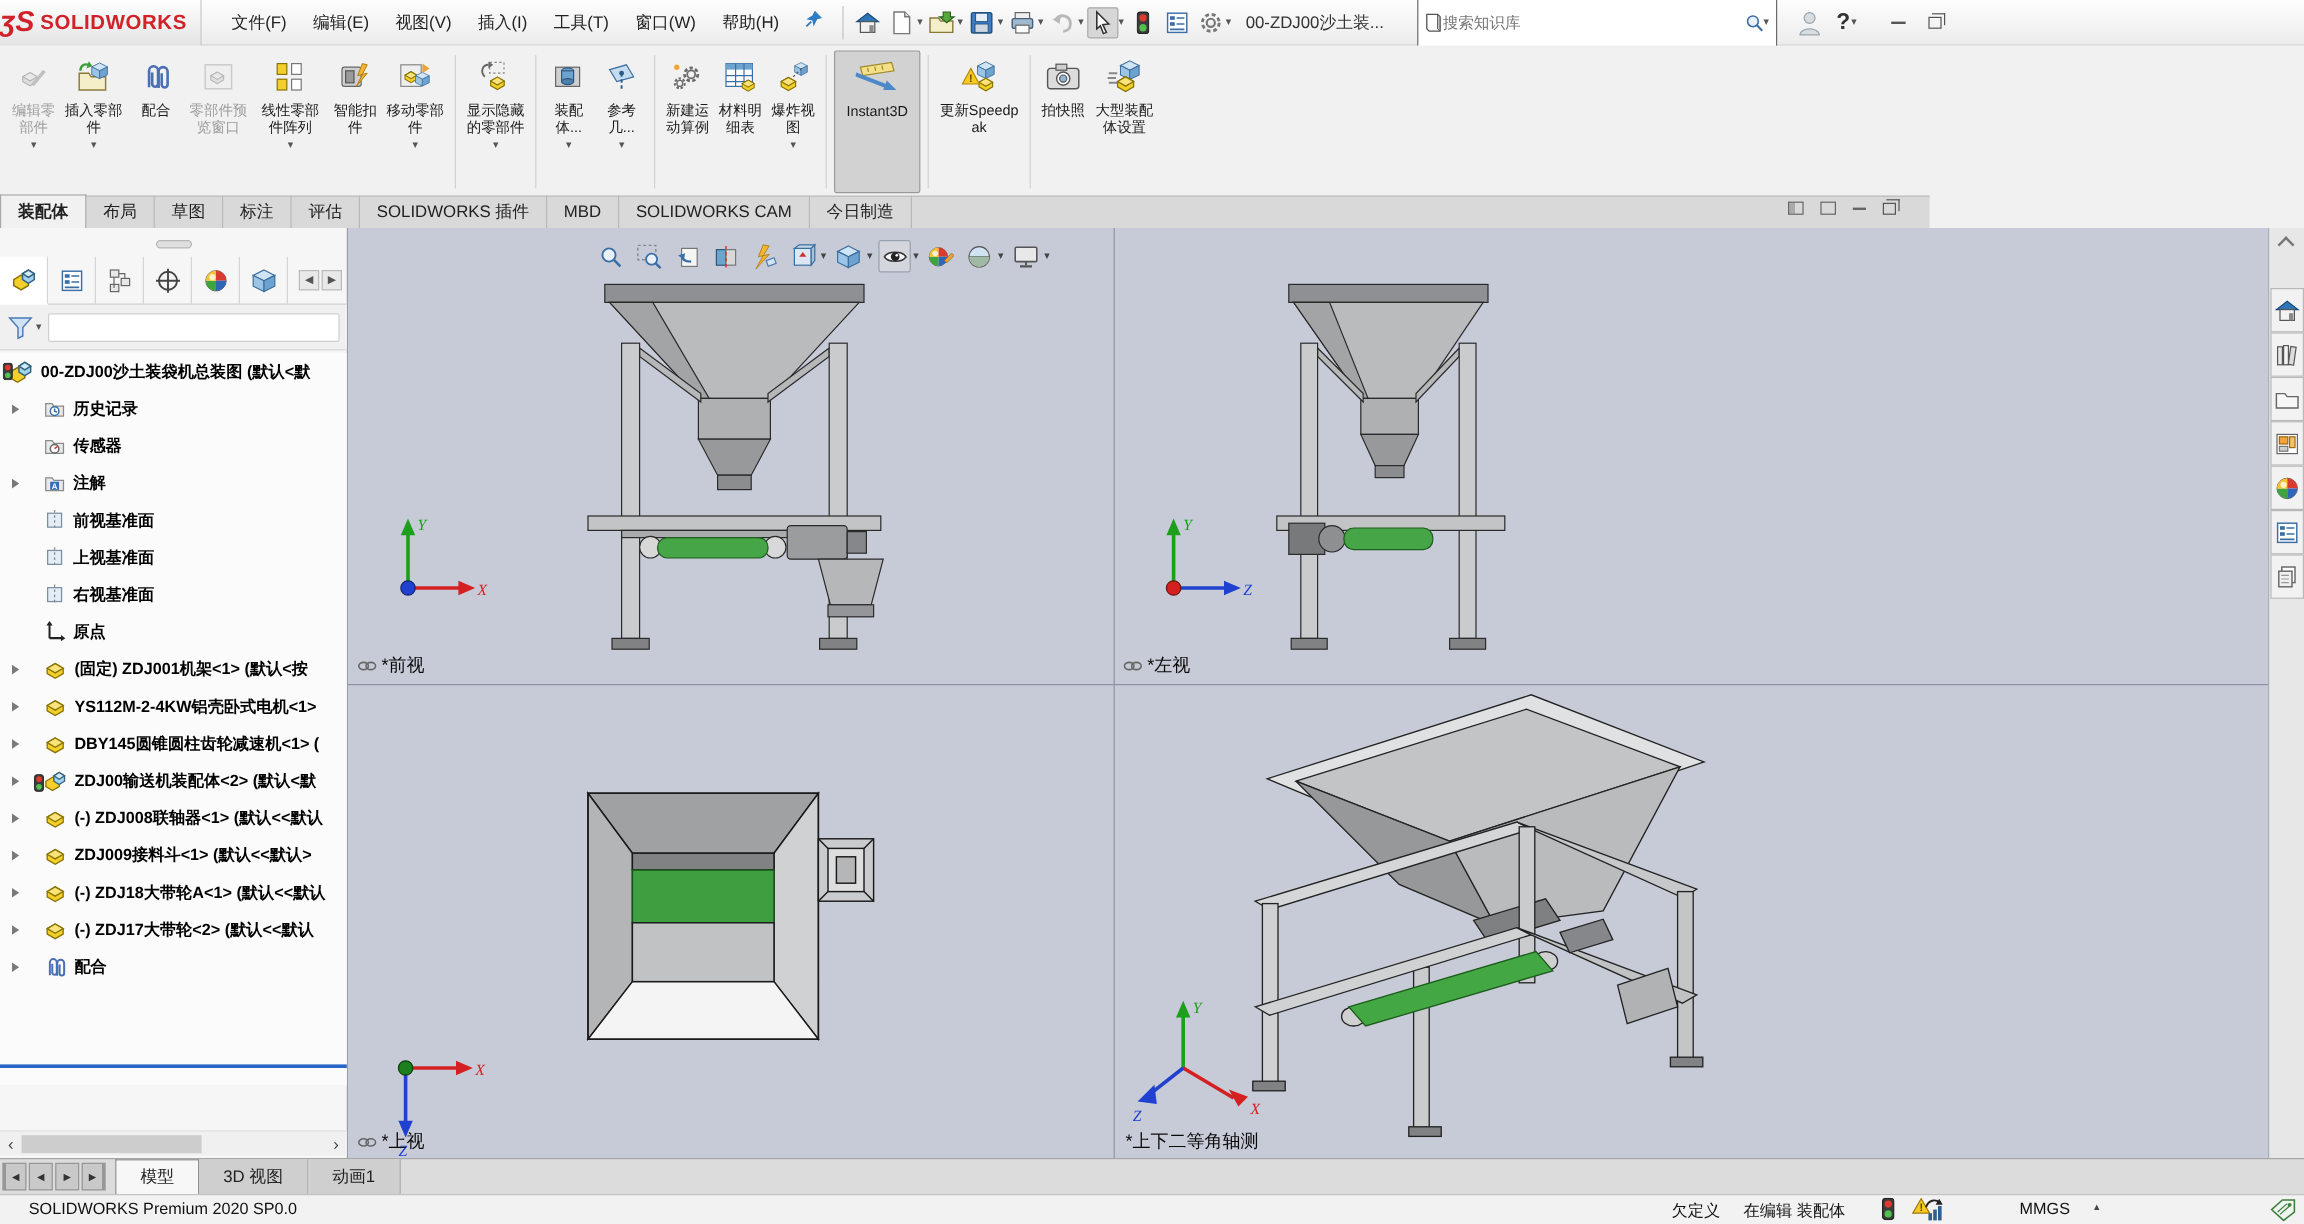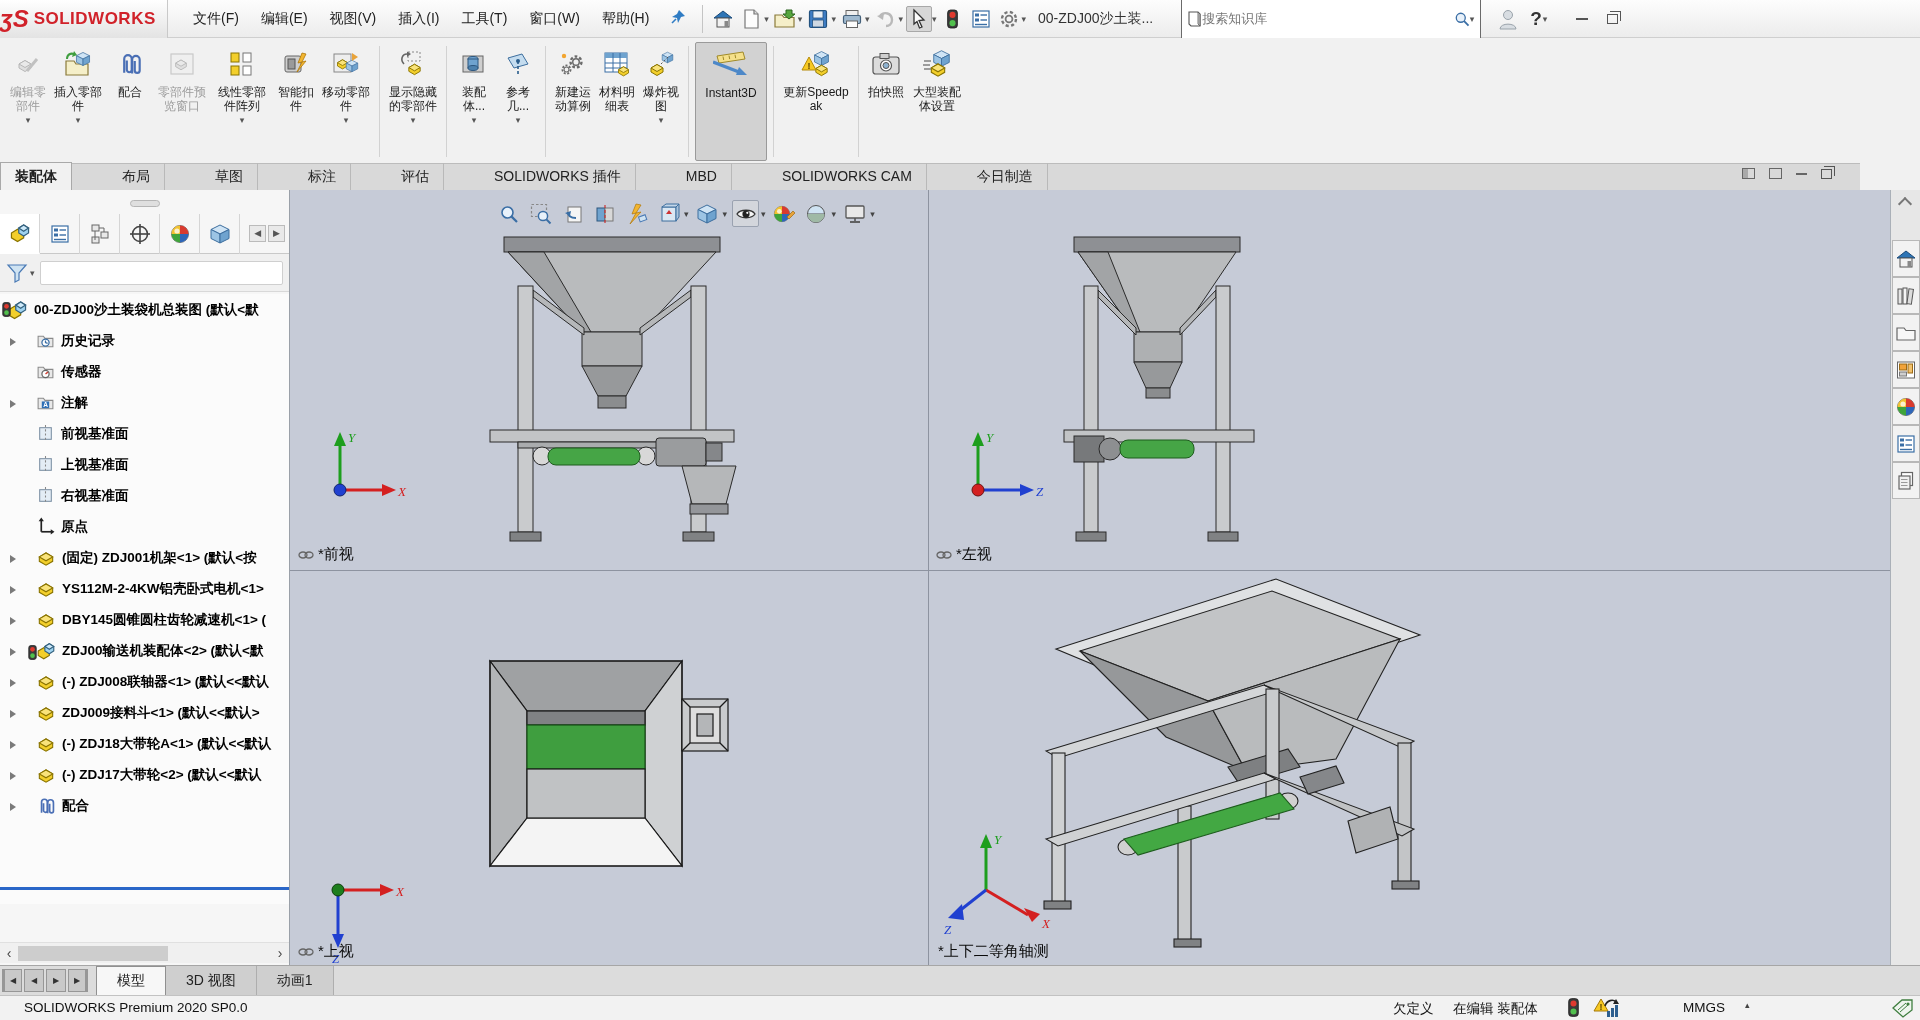--- a/index.html
+++ b/index.html
@@ -39,22 +39,22 @@
     padding:4px 3px 1px; margin:0 1px; border-radius:2px; }
   .rbtn .ricon { height:36px; display:flex; align-items:center; justify-content:center; }
   .rlabel { font-size:12px; line-height:1.2; text-align:center; color:#1a1a1a; margin-top:3px; word-break:break-all; }
   .rbtn.disabled .rlabel { color:#9c9c9c; }
   .rbtn.disabled svg { filter:grayscale(1); opacity:.45; }
   .rbtn.active { background:#d2d2d2; border:1px solid #9a9a9a; }
   .rdrop { font-size:9px; color:#555; margin-top:1px; }
   .rsep { width:1px; background:#d2d2d2; margin:4px 5px; }
 
   
-  .tabrow { position:absolute; left:0; top:163px; width:1860px; height:27px; background:#d9d9d9;
-    border-top:1px solid #bcbcbc; display:flex; align-items:flex-end;gap:36px; }
+  .tabrow { position:absolute; left:0; top:163px; width:1608px; height:27px; background:#d9d9d9;
+    border-top:1px solid #bcbcbc; display:flex; align-items:flex-end; }
   .ctab { padding:4px 14px; font-size:14px; color:#222; border-right:1px solid #b9b9b9; line-height:19px; }
   .ctab.active { background:#f1f1f1; border:1px solid #a9a9a9; border-bottom:none; font-weight:bold; }
   .mdi-ctrls { position:absolute; right:14px; top:4px; display:flex; gap:14px; align-items:center; }
   .mdi-ctrls .g { display:inline-block; }
   .g-pane { width:13px; height:11px; border:1.5px solid #666; background:linear-gradient(90deg,#aaa 45%,transparent 45%); }
   .g-pane2 { width:13px; height:11px; border:1.5px solid #666; }
   .g-min { width:11px; height:3px; border-bottom:2.5px solid #666; }
   .g-x { font-size:16px; color:#555; line-height:1; }
 
   

